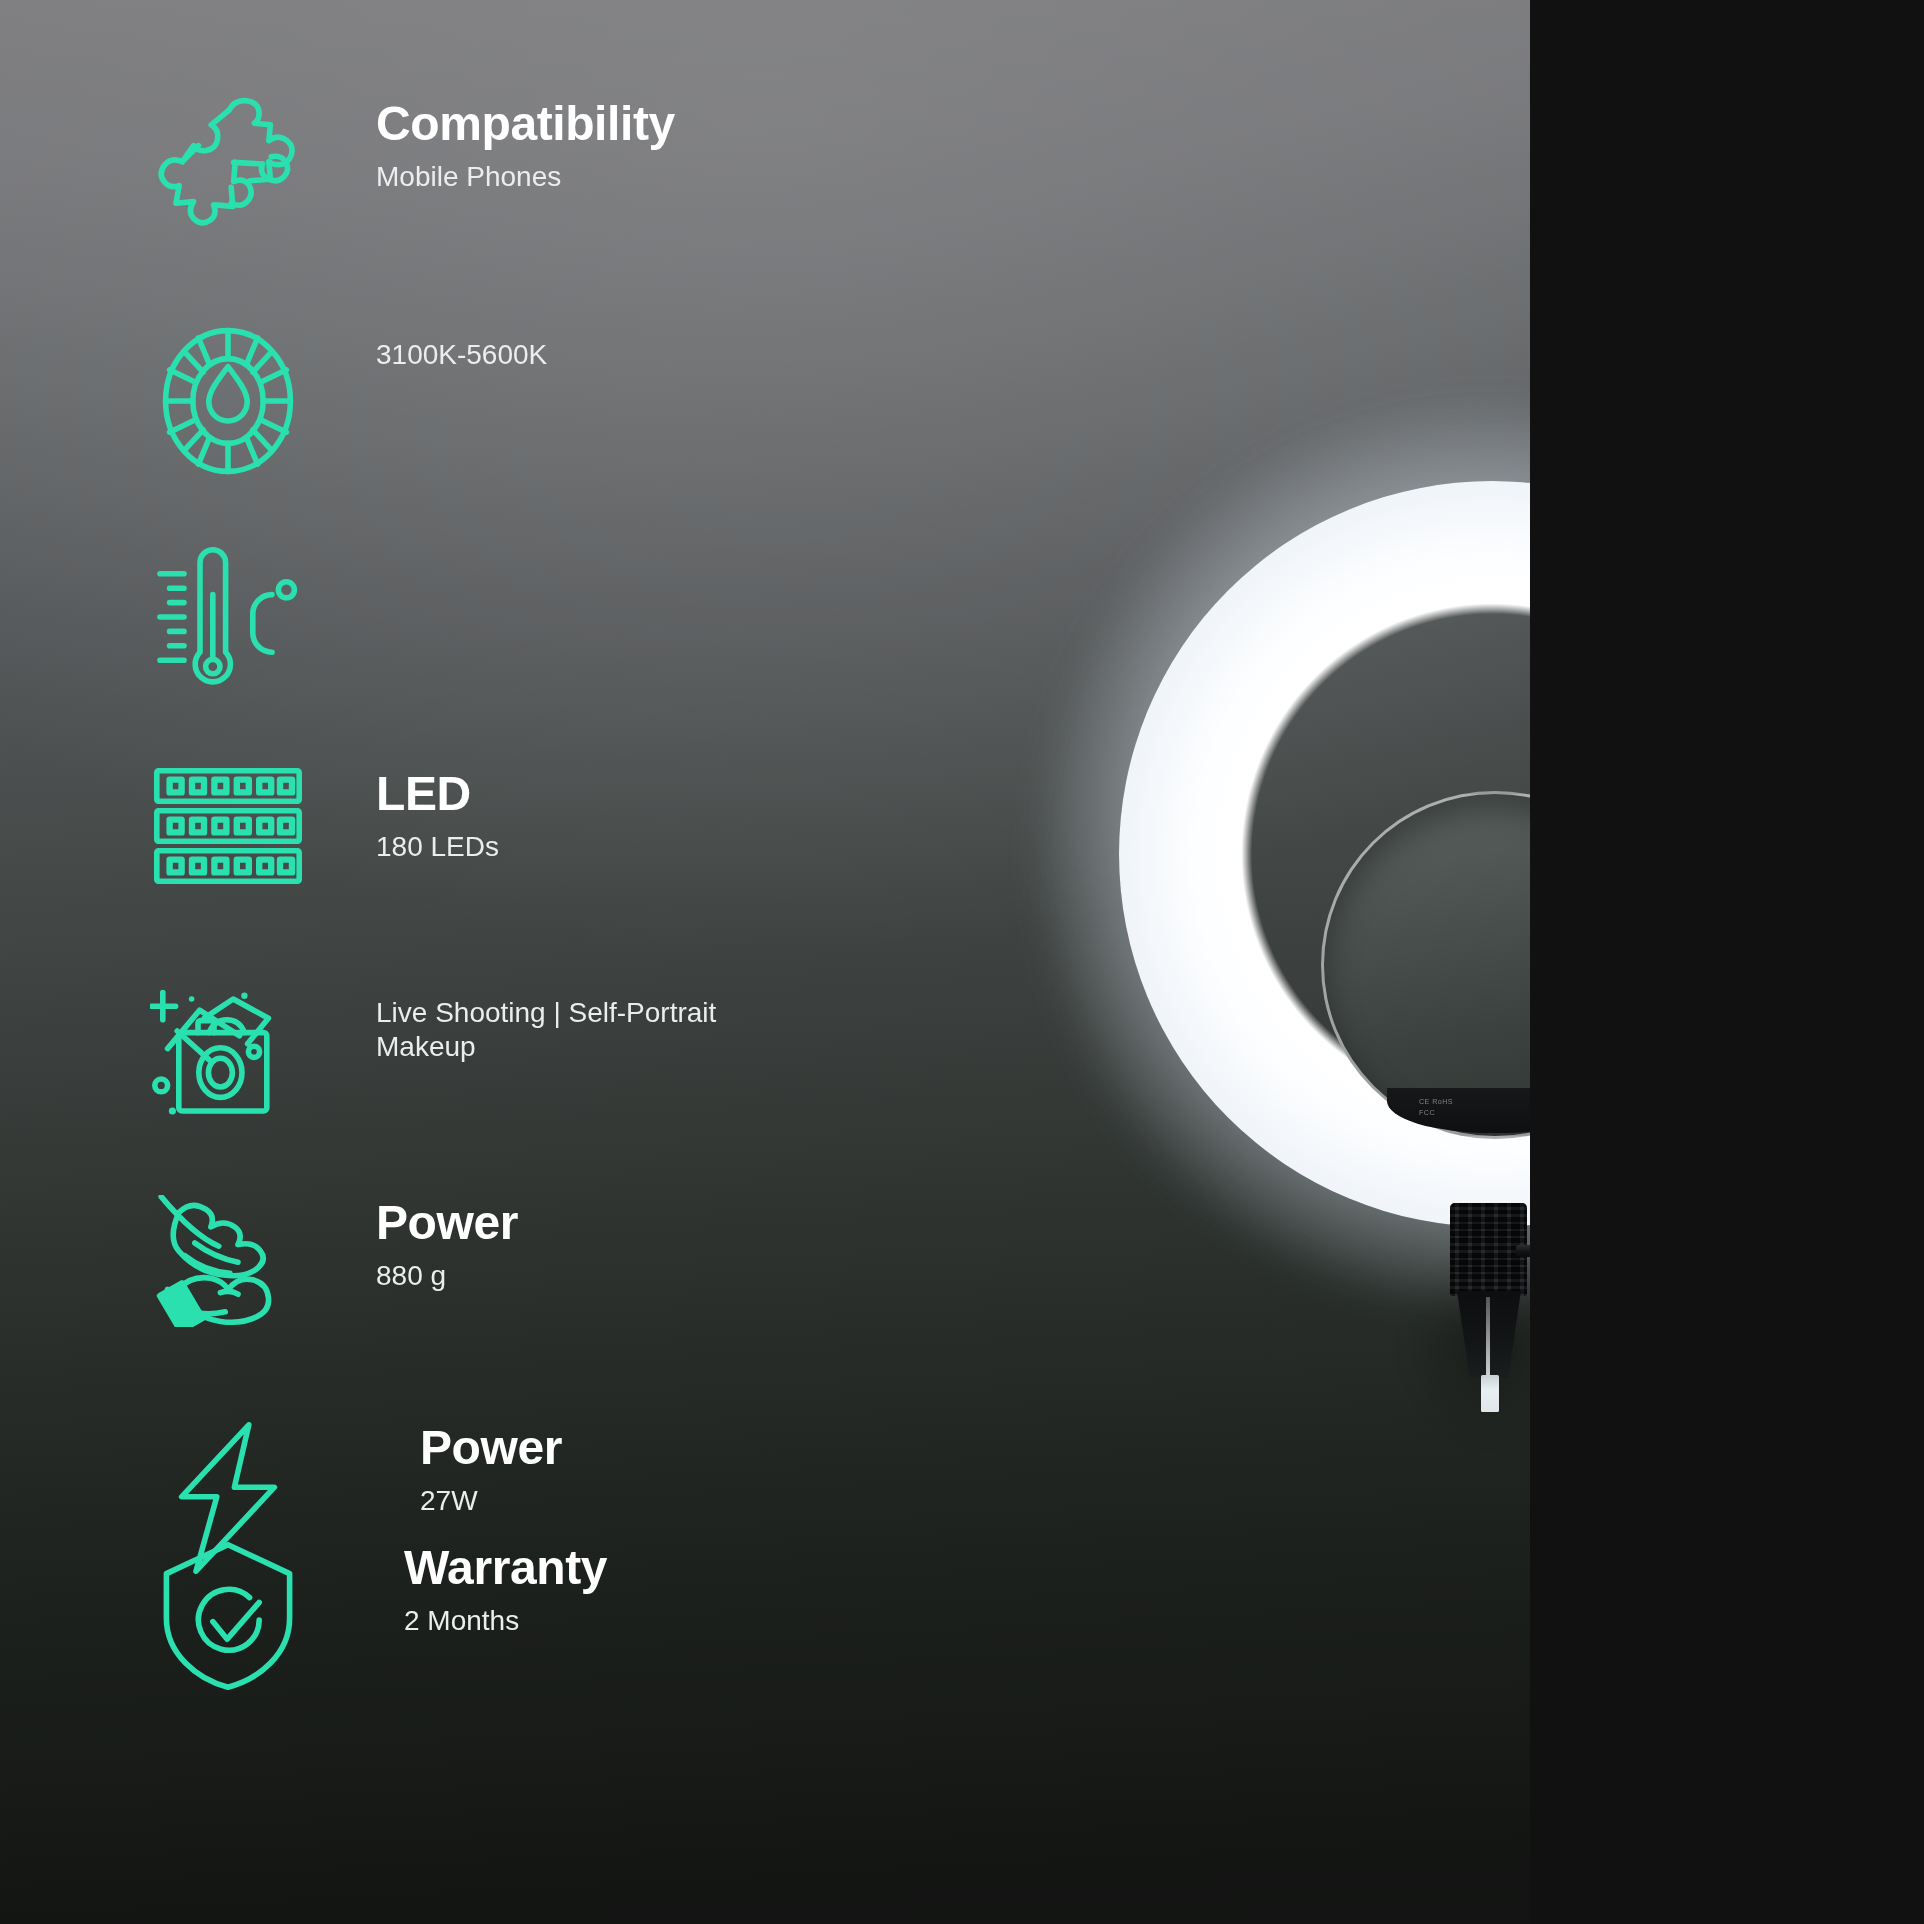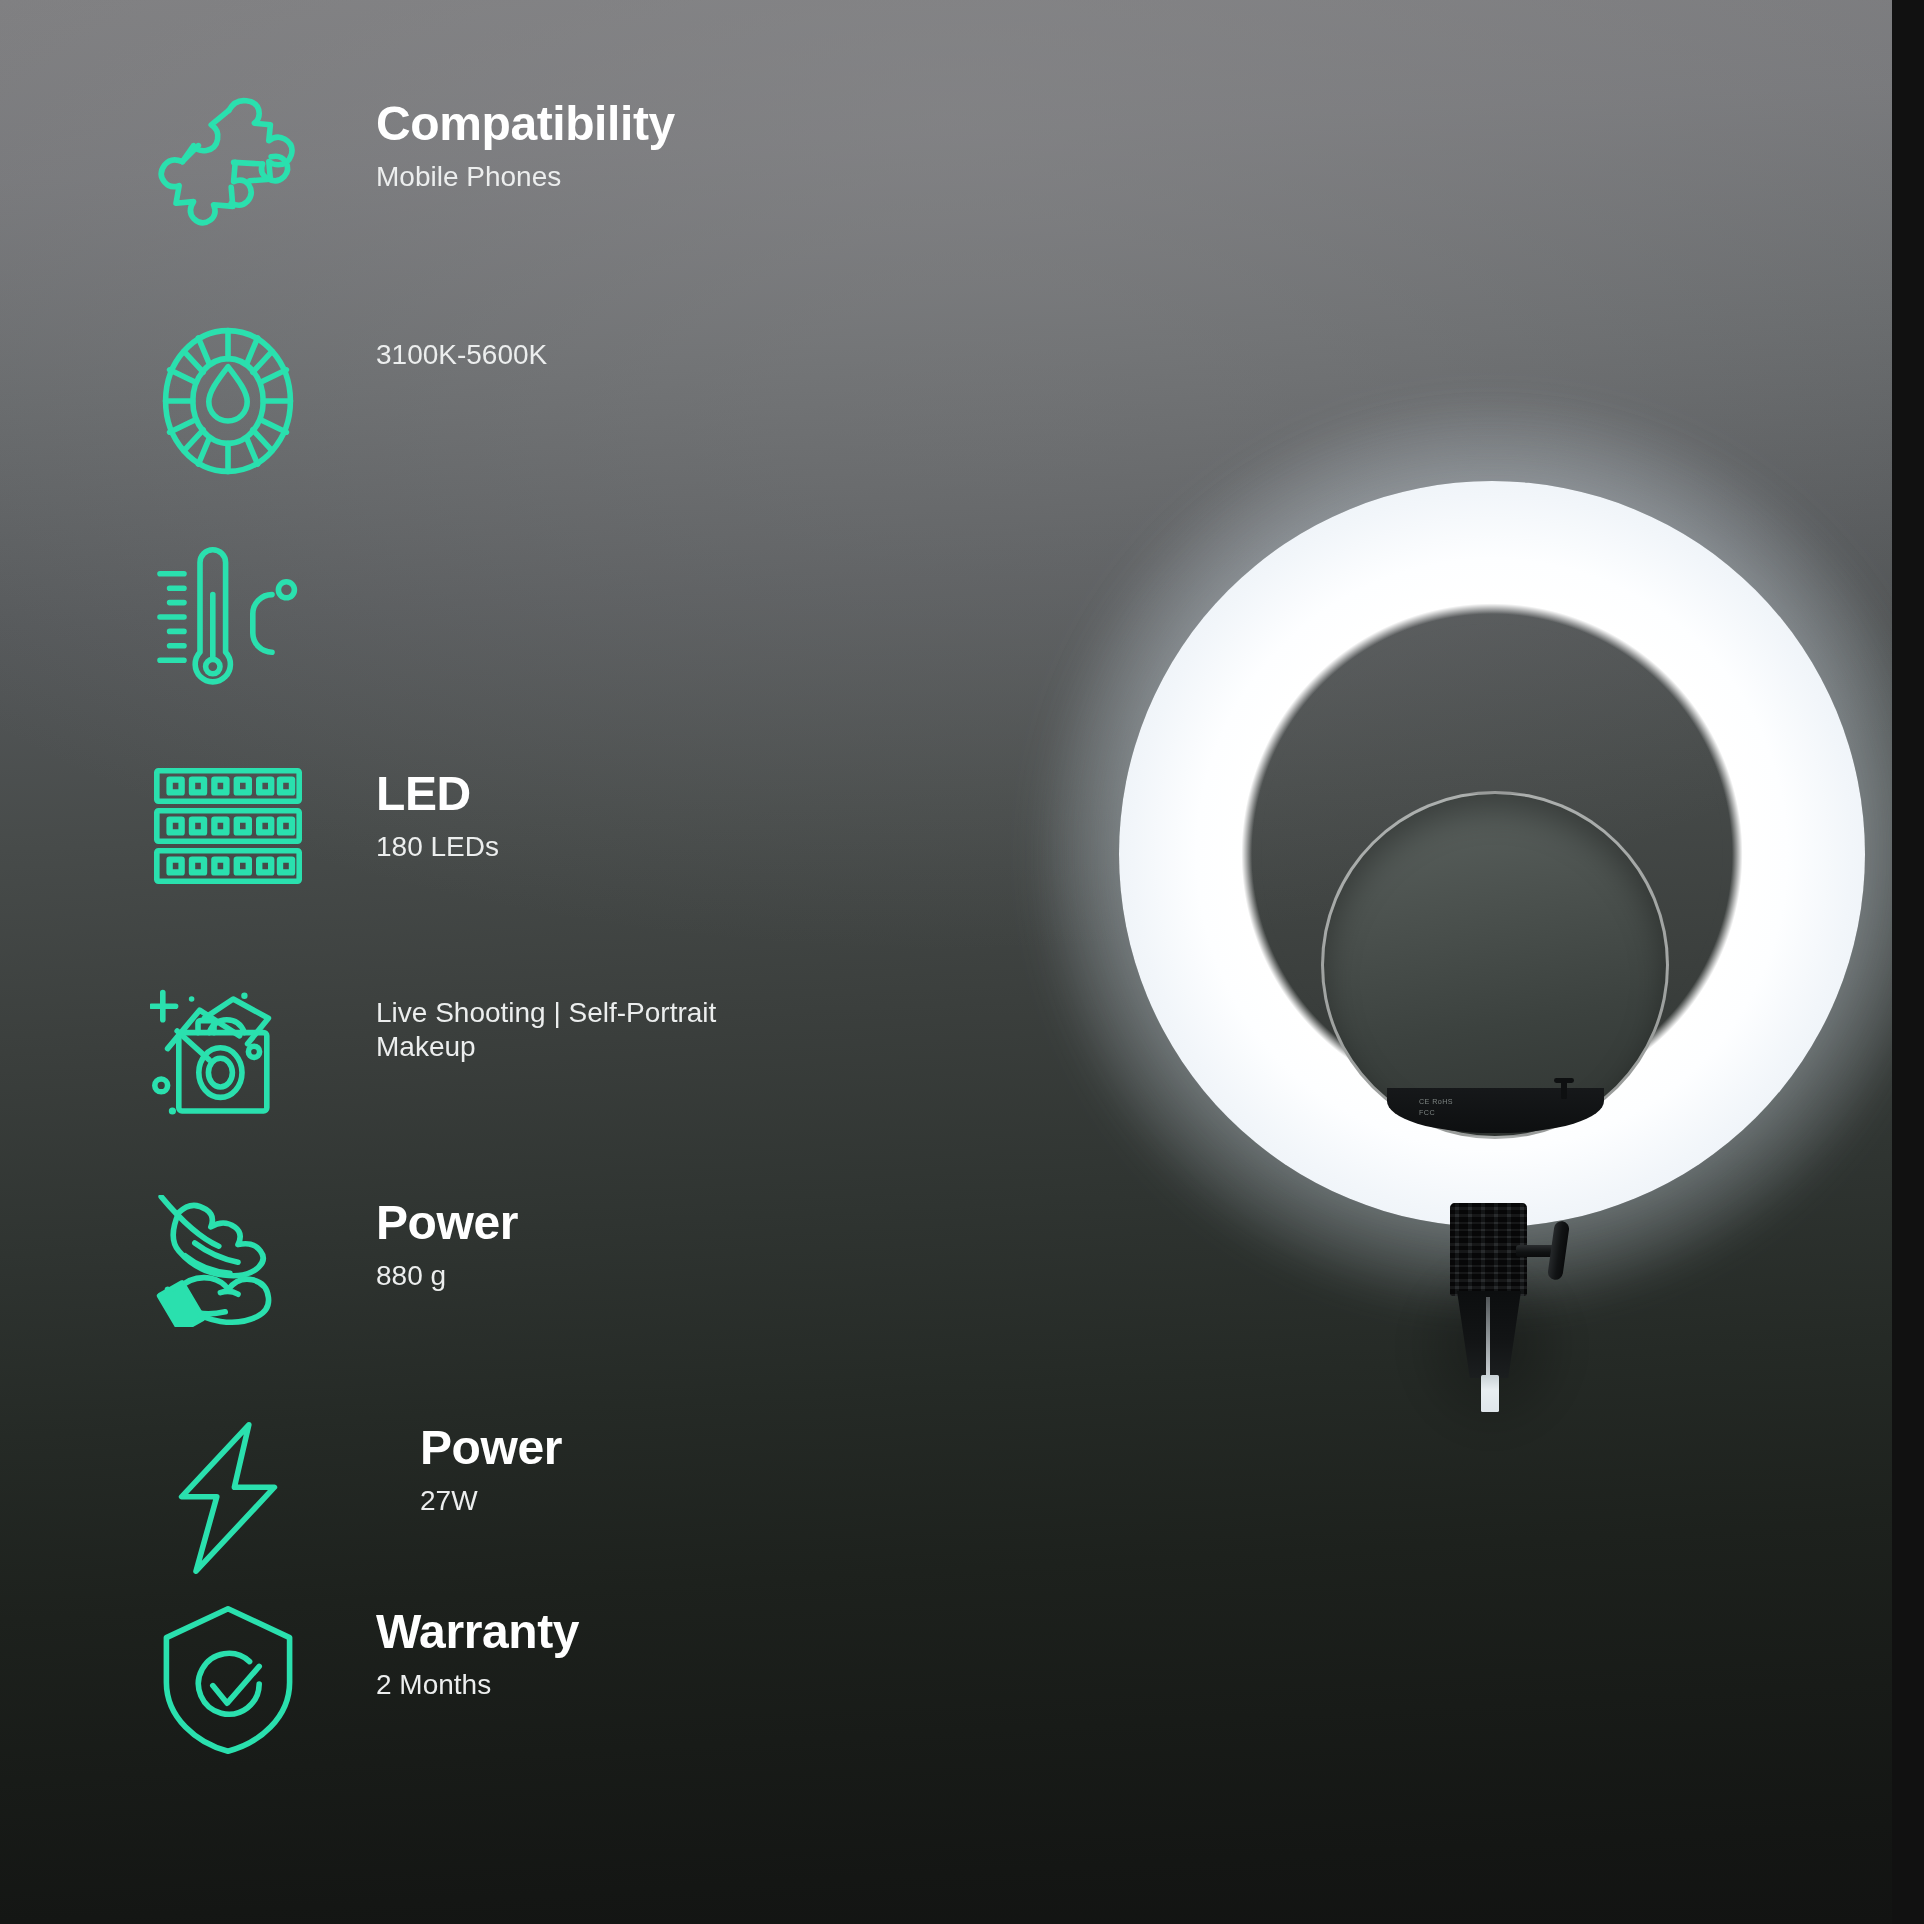--- a/index.html
+++ b/index.html
@@ -2,21 +2,21 @@
 <html style="font-size:13px"><head>
 <meta charset="utf-8">
 <style>
   html, body {
     margin: 0;
     padding: 0;
     background: #111;
   }
   .page {
     position: relative;
-    width: 1892px;
+    width: 1530px;
     height: 1925px;
     overflow: hidden;
     font-family: "Liberation Sans", sans-serif;
     background:
       radial-gradient(ellipse 120% 70% at 50% 6%, rgba(138,138,140,0.55) 0%, rgba(138,138,140,0.0) 62%),
       linear-gradient(177deg,
         #7e7e80 0%,
         #76777a 9%,
         #65686a 20%,
         #55585a 31%,
@@ -76,21 +76,21 @@
   }
 
   
   .r0 { top: 96px; }
   .r1 { top: 325px; }
   .r2 { top: 545px; }
   .r3 { top: 766px; }
   .r4 { top: 983px; }
   .r5 { top: 1195px; }
   .r6 { top: 1420px; gap: 44px; }
-  .r7 { top: 1604px; }
+  .r7 { top: 1540px; gap: 28px; }
 
   
   .product {
     position: absolute;
     left: 1119px;
     top: 481px;
     width: 746px;
     height: 962px;
   }
   .ring-glow {

